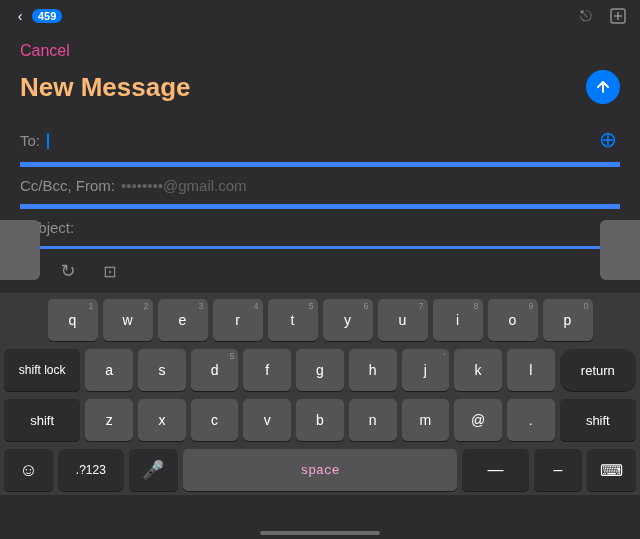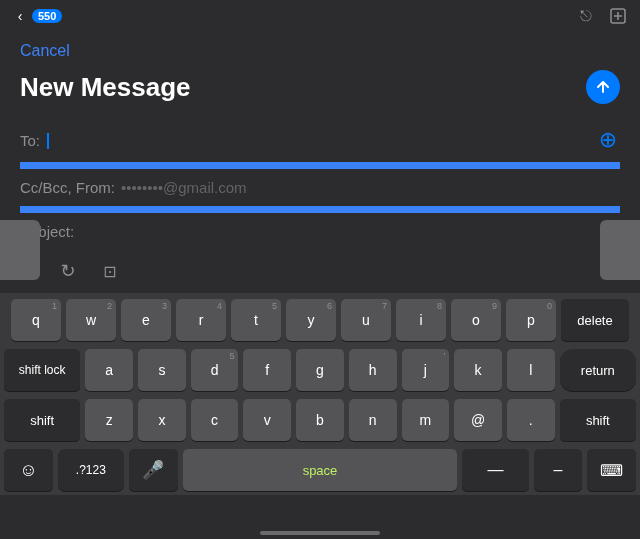--- a/index.html
+++ b/index.html
@@ -69,36 +69,36 @@
       margin: 0;
       padding: 0 20px;
       border-radius: 0;
     }
 
     
     .cancel-row {
       padding: 10px 0 4px 0;
     }
     .cancel-btn {
-      color: #3b82f6;
+      color: #ec4899;
       font-size: 16px;
       background: none;
       border: none;
       cursor: pointer;
     }
 
     
     .compose-header {
       display: flex;
       align-items: center;
       justify-content: space-between;
       padding: 6px 0 14px 0;
     }
     .compose-title {
-      color: #ffffff;
+      color: #fdba74;
       font-size: 26px;
       font-weight: 700;
     }
     .send-btn {
       width: 34px;
       height: 34px;
       background: #007aff;
       border-radius: 50%;
       display: flex;
       align-items: center;
@@ -109,21 +109,21 @@
     .send-btn svg {
       width: 18px;
       height: 18px;
       fill: #fff;
     }
 
     
     .field-row {
       display: flex;
       align-items: center;
-      border-bottom: 7px solid #3b82f6;
+      border-bottom: 5px solid #3b82f6;
       padding: 10px 0;
       min-height: 38px;
     }
     .field-label {
       color: #8e8e93;
       font-size: 15px;
       margin-right: 6px;
       white-space: nowrap;
     }
     .field-value {
@@ -308,21 +308,21 @@
       border-radius: 2px;
       opacity: 0.3;
     }
   </style>
 </head>
 <body>
 
 <div class="top-bar">
   <div class="back-btn">
     <div class="back-chevron">‹</div>
-    <div class="badge">550</div>
+    <div class="badge">459</div>
   </div>
   <div class="top-bar-icons">
     <div class="top-bar-icon">⎋</div>
     <div class="top-bar-icon">
       <svg width="18" height="18" viewBox="0 0 18 18" fill="none">
         <rect x="2" y="2" width="14" height="14" rx="2" stroke="#8e8e93" stroke-width="1.5" fill="none"></rect>
         <path d="M5 9h8M9 5v8" stroke="#8e8e93" stroke-width="1.5"></path>
       </svg>
     </div>
   </div>
@@ -380,21 +380,20 @@
       <div class="key"><span class="num">1</span>q</div>
       <div class="key"><span class="num">2</span>w</div>
       <div class="key"><span class="num">3</span>e</div>
       <div class="key"><span class="num">4</span>r</div>
       <div class="key"><span class="num">5</span>t</div>
       <div class="key"><span class="num">6</span>y</div>
       <div class="key"><span class="num">7</span>u</div>
       <div class="key"><span class="num">8</span>i</div>
       <div class="key"><span class="num">9</span>o</div>
       <div class="key"><span class="num">0</span>p</div>
-      <div class="key special delete-key dark" style="font-size:13px;">delete</div>
     </div>
 
     <div class="key-row row2">
       <div class="key special caps-key dark" style="font-size:12px;">shift lock</div>
       <div class="key">a</div>
       <div class="key">s</div>
       <div class="key"><span class="num">5</span>d</div>
       <div class="key">f</div>
       <div class="key">g</div>
       <div class="key">h</div>
@@ -415,21 +414,21 @@
       <div class="key">m</div>
       <div class="key">@</div>
       <div class="key">.</div>
       <div class="key special shift-key dark" style="font-size:13px;">shift</div>
     </div>
 
     <div class="key-row row4">
       <div class="key special emoji-key dark" style="font-size:18px;">☺</div>
       <div class="key special num-key dark" style="font-size:12px;">.?123</div>
       <div class="key special mic-key dark" style="font-size:18px;">🎤</div>
-      <div class="key space-key" style="font-size:13px; color:#bef264; width:282px;">space</div>
+      <div class="key space-key" style="font-size:13px; color:#f9a8d4; width:282px;font-family:Liberation Mono, monospace;">space</div>
       <div class="key dark" style="width:68px; font-size:16px;">—</div>
       <div class="key dark" style="width:50px; font-size:16px;">–</div>
       <div class="key special dark" style="width:50px; font-size:16px;">⌨</div>
     </div>
 
   </div>
 
   <div class="home-indicator"></div>
 </div>
 

